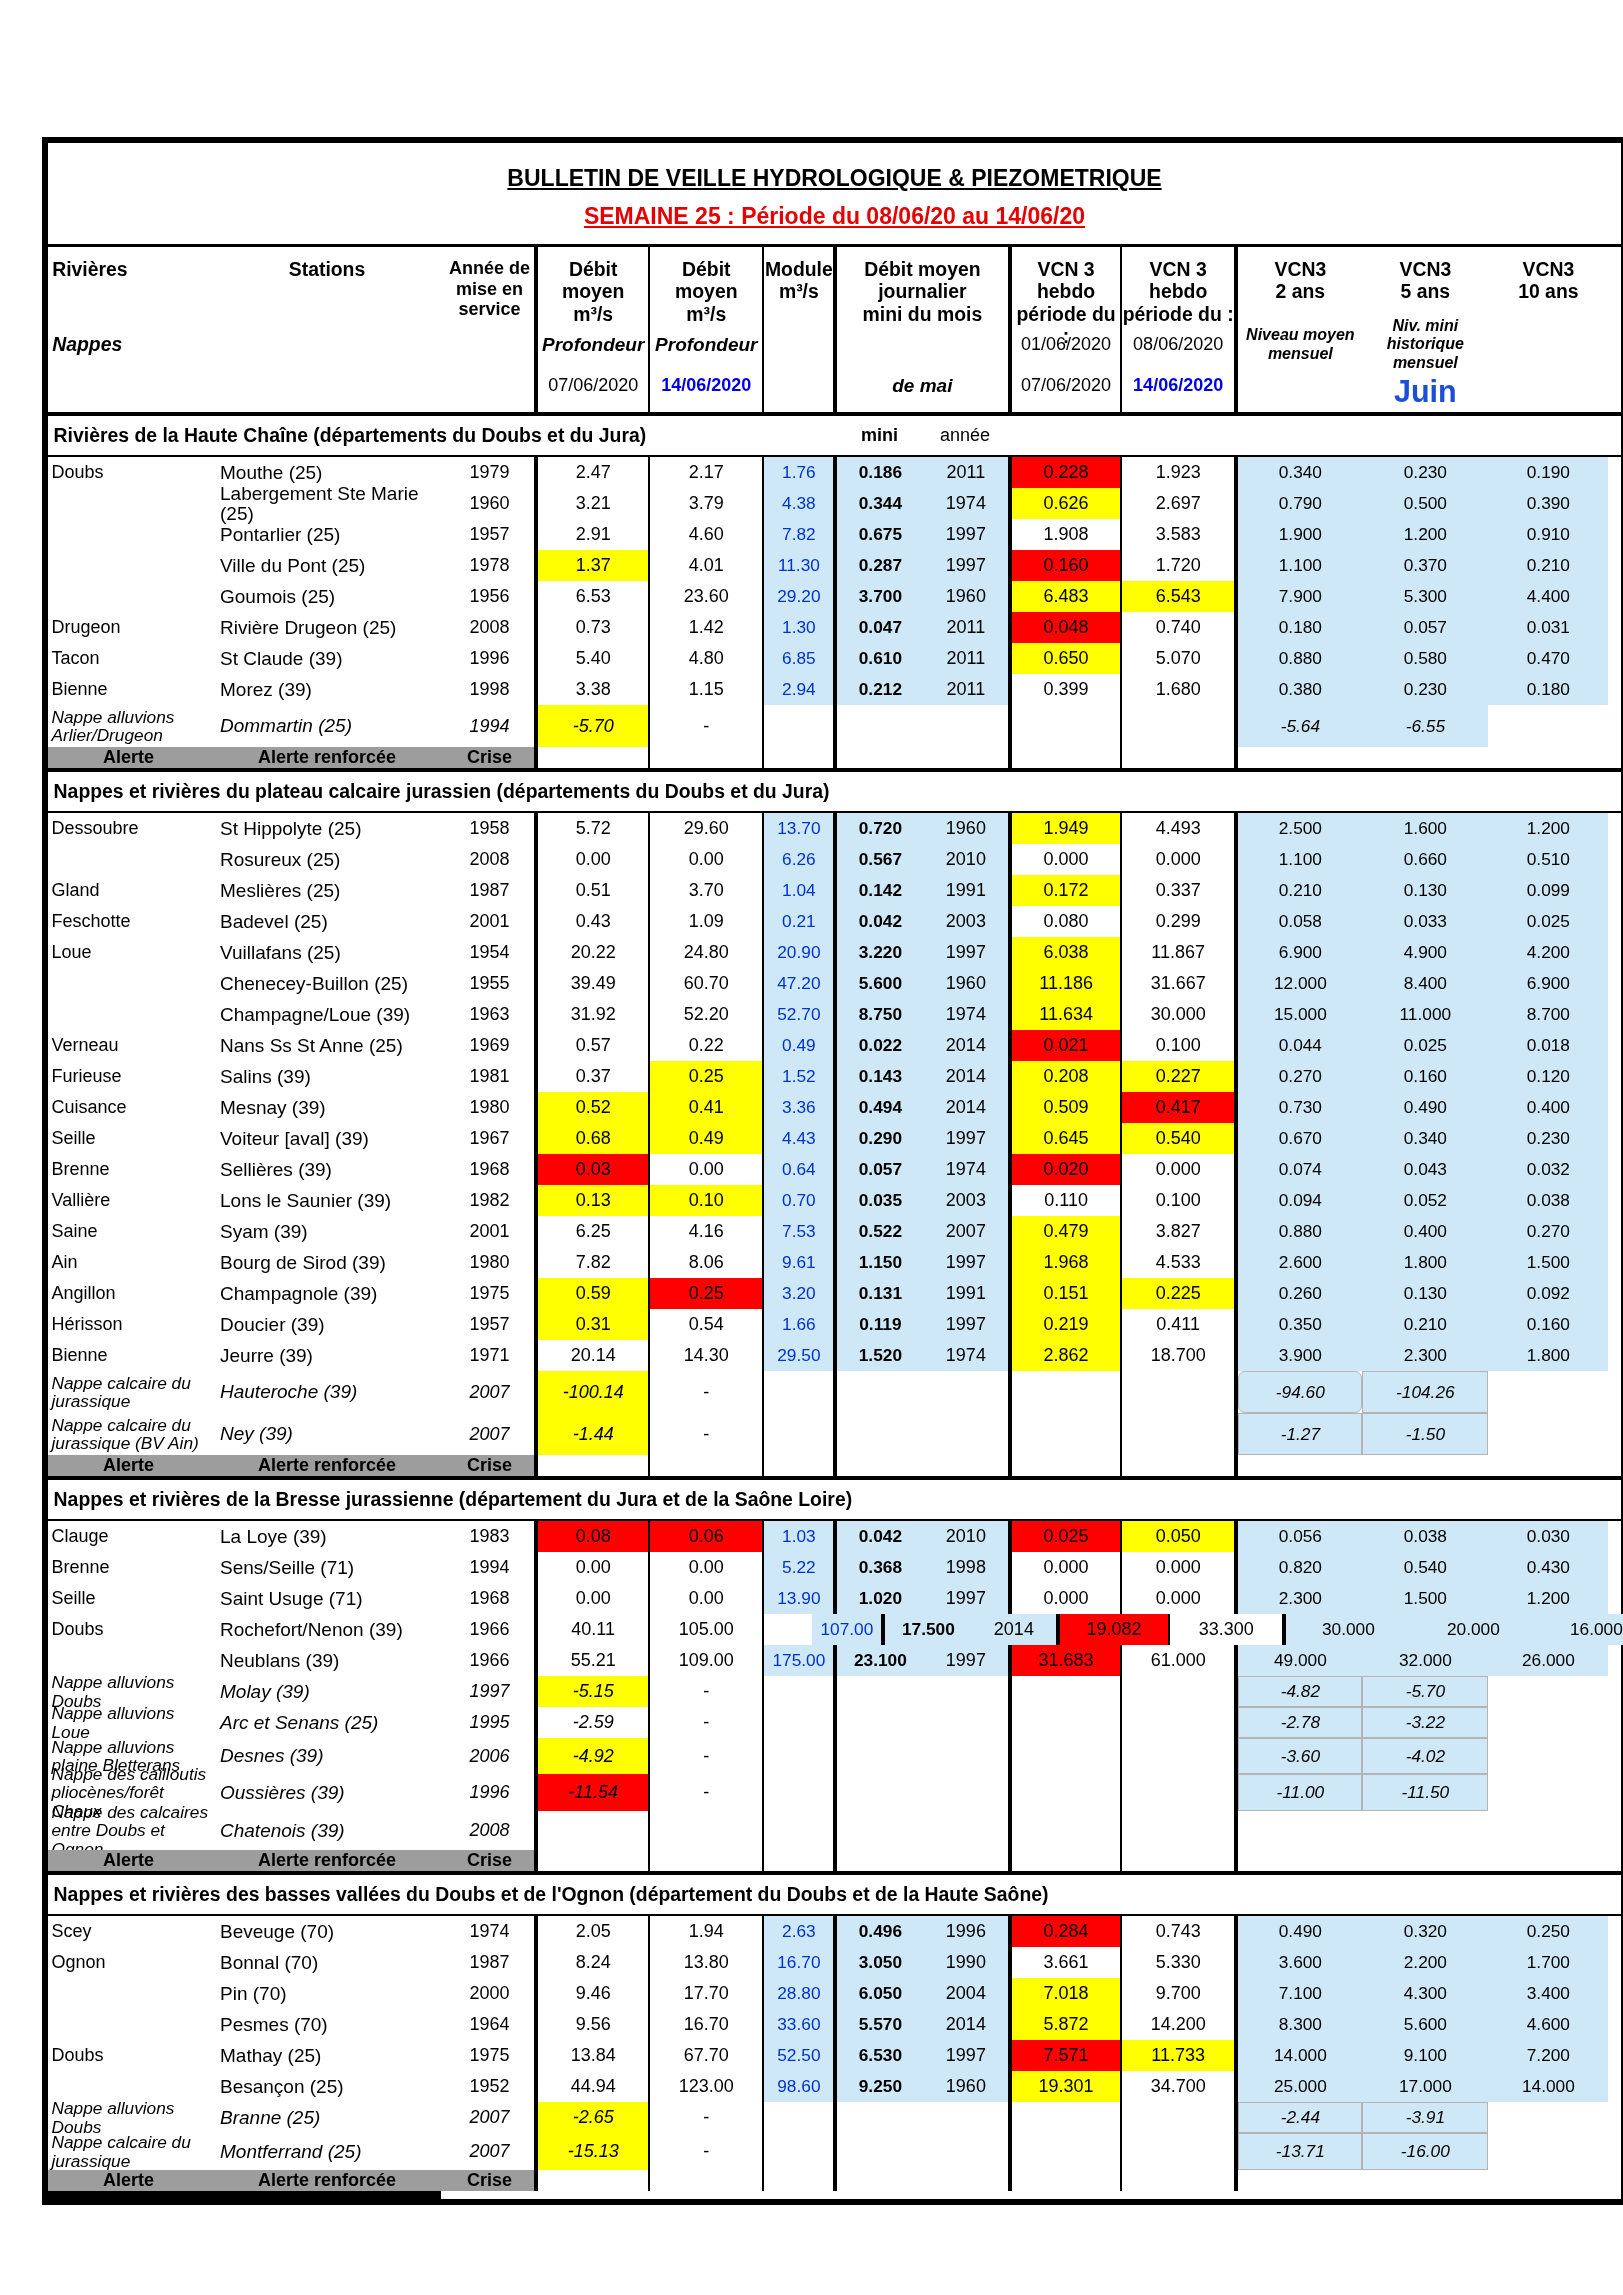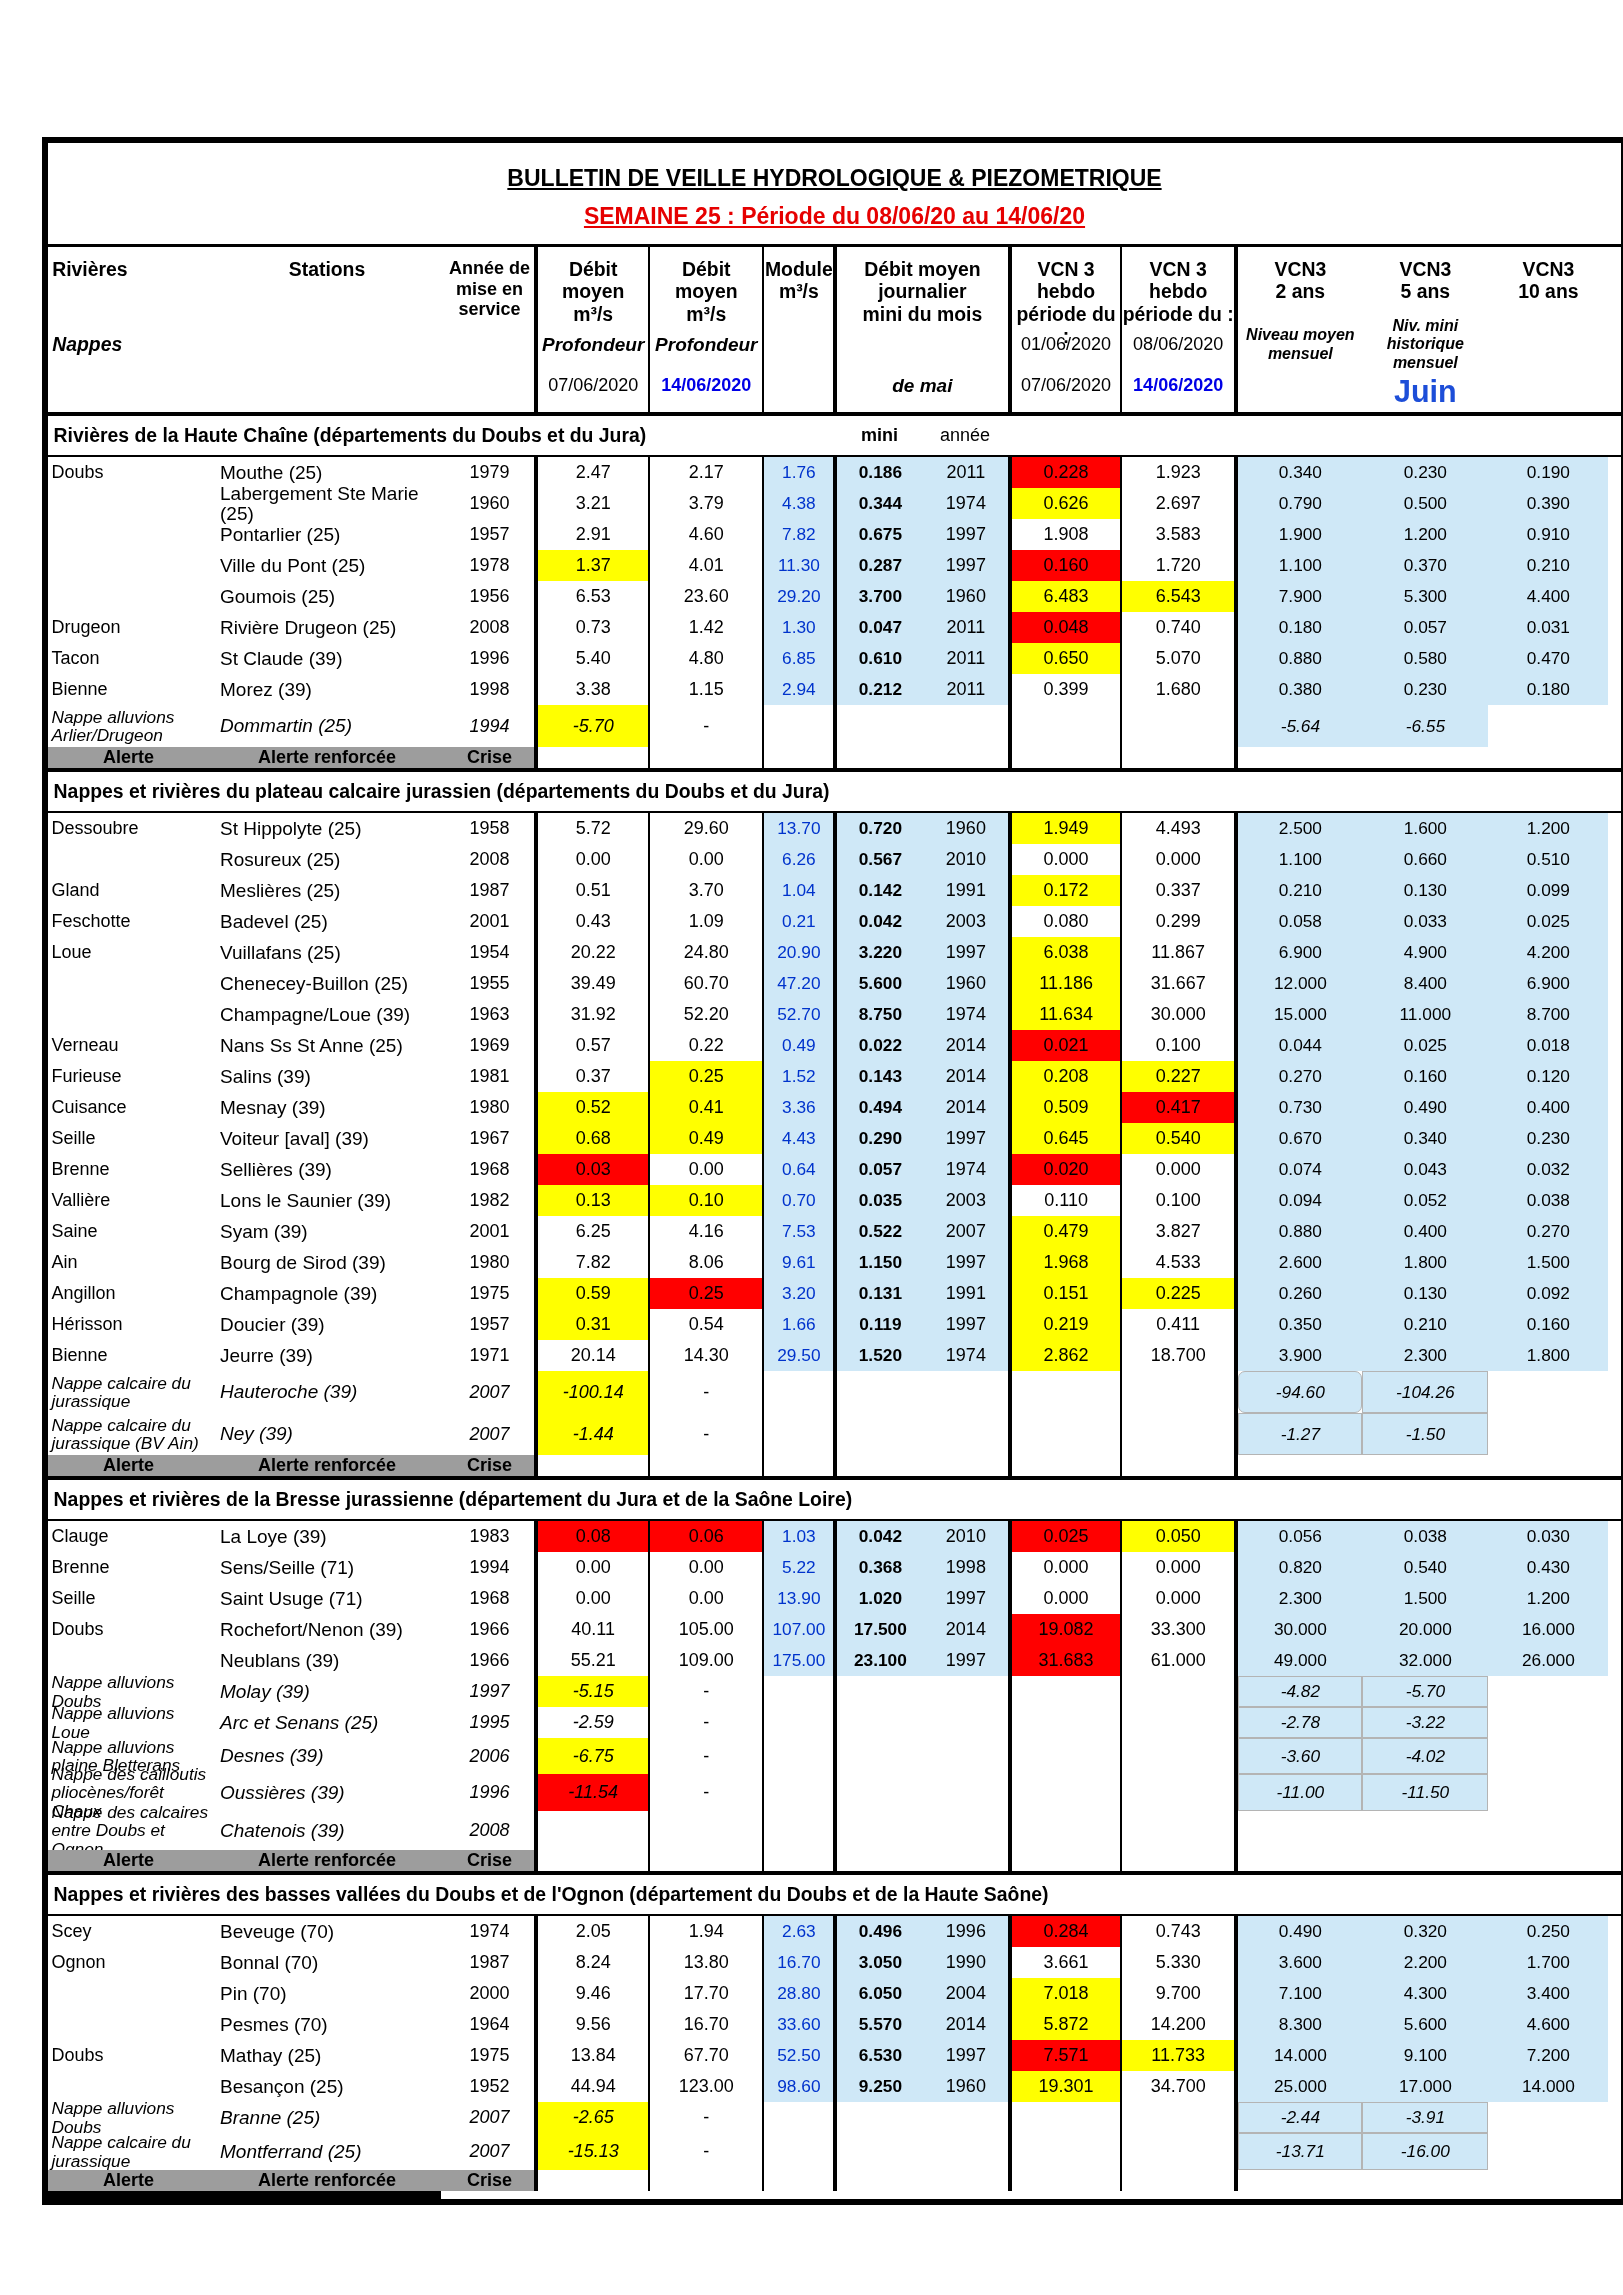--- a/index.html
+++ b/index.html
@@ -908,21 +908,21 @@
         </div>
         <div class="row">
           <div class="c riv" style="width: 161px;">Doubs</div>
           <div class="c sta" style="width: 236px;">Rochefort/Nenon (39)</div>
           <div class="c yr" style="width: 89px;">1966</div>
           <div class="vsep s6"></div>
           <div class="c" style="width: 110px;">40.11</div>
           <div class="vsep s3"></div>
           <div class="c" style="width: 112px;">105.00</div>
           <div class="vsep s3"></div>
-          <div class="c bb module" style="width: 69px;">107.00</div>
+          <div class="c bb module" style="width: 69px; margin-left: 48px;">107.00</div>
           <div class="vsep s5"></div>
           <div class="c bb mini" style="width: 87px;">17.500</div>
           <div class="c bb" style="width: 84px;">2014</div>
           <div class="vsep s6"></div>
           <div class="c br" style="width: 108px;">19.082</div>
           <div class="vsep s3"></div>
           <div class="c" style="width: 112px;">33.300</div>
           <div class="vsep s6"></div>
           <div class="c bb acol" style="width: 124px;">30.000</div>
           <div class="c bb acol" style="width: 126px;">20.000</div>
@@ -992,21 +992,21 @@
           <div class="vsep s6"></div>
           <div class="c boxed acol" style="width: 124px;">-2.78</div>
           <div class="c boxed acol" style="width: 126px;">-3.22</div>
           <div class="c" style="width: 120px;"></div>
         </div>
         <div class="row" style="height: 36px;">
           <div class="c riv nap" style="width: 161px;">Nappe alluvions plaine Bletterans</div>
           <div class="c sta nap" style="width: 236px;">Desnes (39)</div>
           <div class="c yr nap" style="width: 89px;">2006</div>
           <div class="vsep s6"></div>
-          <div class="c nap by" style="width: 110px;">-6.75</div>
+          <div class="c nap by" style="width: 110px;">-4.92</div>
           <div class="vsep s3"></div>
           <div class="c" style="width: 112px;">-</div>
           <div class="vsep s3"></div>
           <div class="c" style="width: 69px;"></div>
           <div class="vsep s5"></div>
           <div class="c" style="width: 87px;"></div>
           <div class="c" style="width: 84px;"></div>
           <div class="vsep s6"></div>
           <div class="c" style="width: 108px;"></div>
           <div class="vsep s3"></div>

